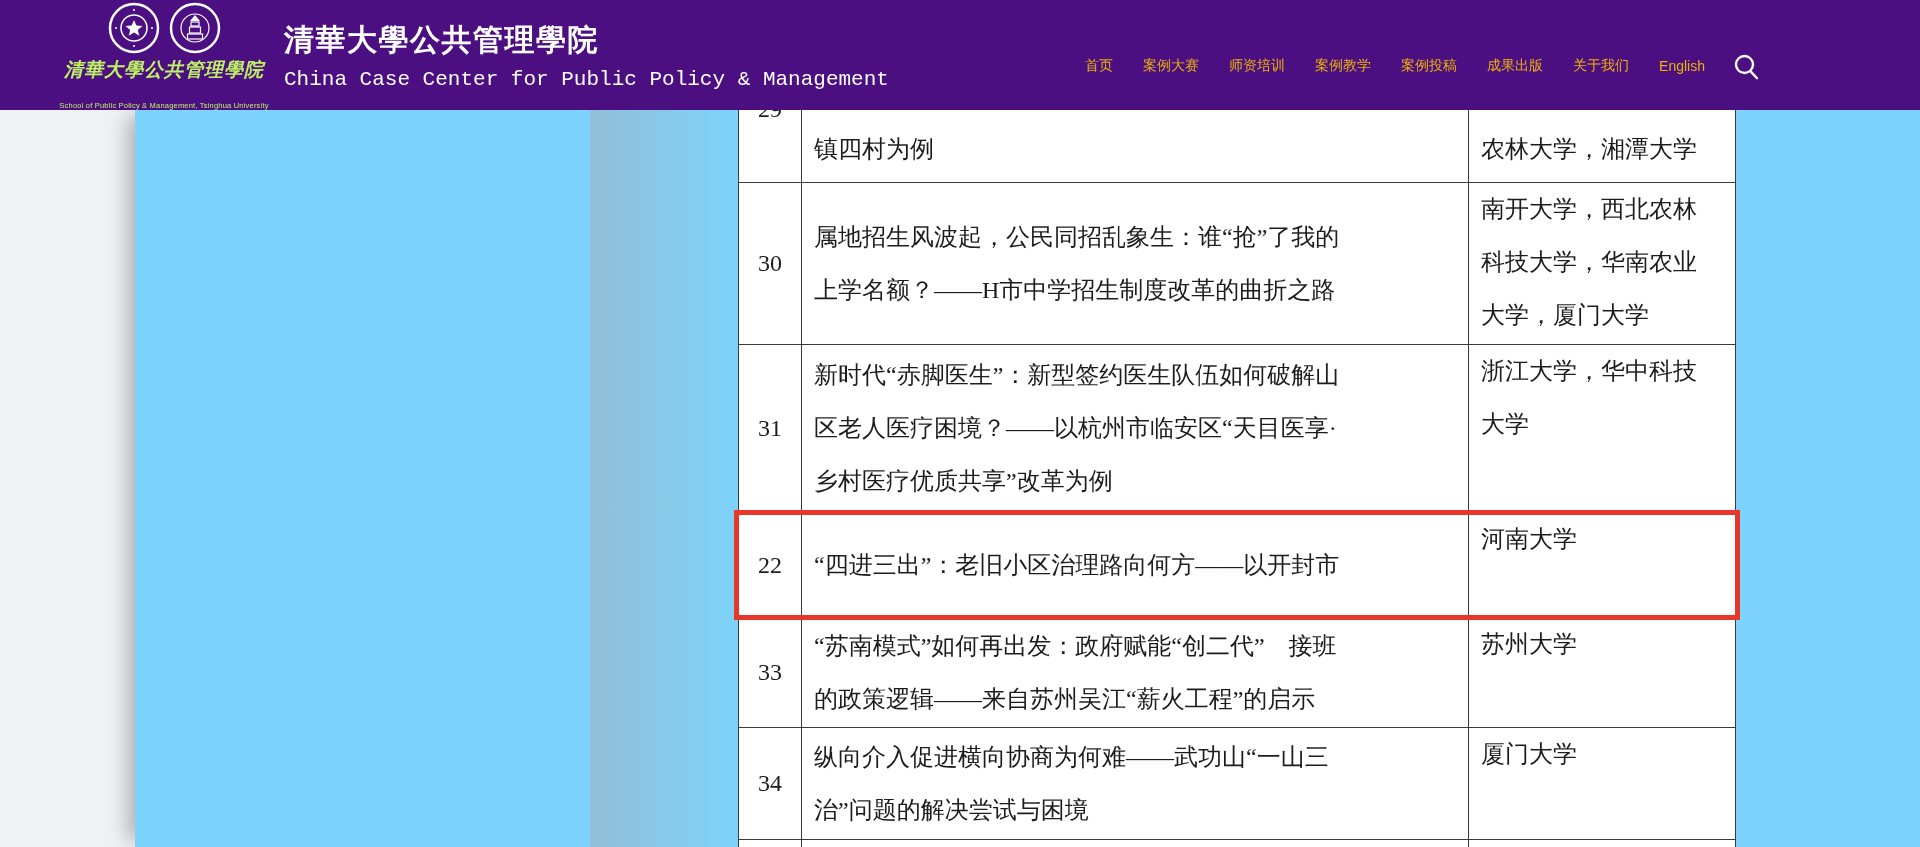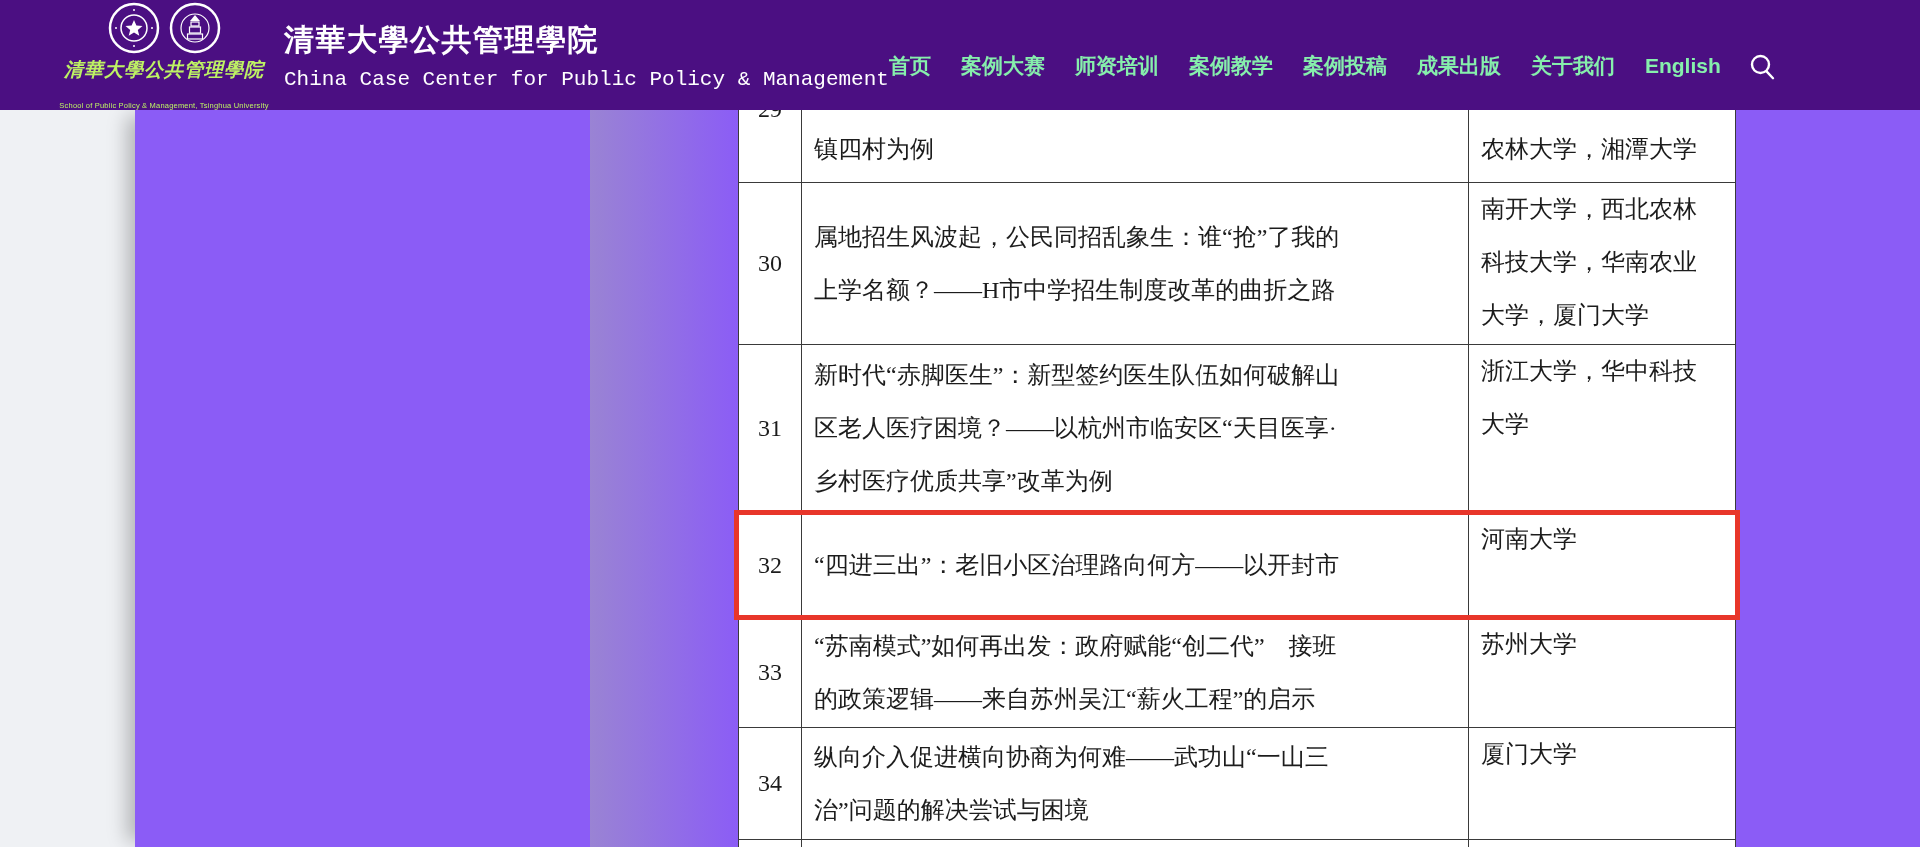--- a/index.html
+++ b/index.html
@@ -19,27 +19,27 @@
     font-size:19px; letter-spacing:1px; text-align:center; margin-top:3px; white-space:nowrap;
   }
   .school-en { font-size:7.5px; text-align:center; letter-spacing:.2px; margin-top:18px; white-space:nowrap; }
 
   .title-block { margin-left:14px; flex-shrink:0; }
   .site-title { color:#fff; font-weight:700; font-size:30px; letter-spacing:1.5px; white-space:nowrap; }
   .site-subtitle { color:#fff; font-family:Liberation Mono, monospace; font-size:21px; margin-top:7px; white-space:nowrap; }
 
   .nav { margin-left:auto; margin-right:160px; margin-top:22px; display:flex; align-items:center; }
   .nav-items { display:flex; align-items:center; gap:30px; }
-  .nav-item { color:#86efac; font-size:21px; font-weight:700; white-space:nowrap; cursor:pointer; }
+  .nav-item { color:#eab308; font-size:14px; font-weight:400; white-space:nowrap; cursor:pointer; }
   .search-btn { margin-left:28px; display:flex; cursor:pointer; }
 
   
   .content {
     position:absolute; top:110px; bottom:0; left:135px; right:0;
-    background:#8b5cf6; box-shadow:-14px 0 18px -6px rgba(0,0,0,.25);
+    background:#7dd3fc; box-shadow:-14px 0 18px -6px rgba(0,0,0,.25);
   }
   .doc-shadow {
     position:absolute; left:455px; top:0; bottom:0; width:150px;
     background:linear-gradient(to right, rgba(168,170,178,.5), rgba(255,255,255,0));
   }
 
   
   .case-table {
     position:relative; margin:-42px 0 0 603px; width:998px; background:#fff;
     border-left:1px solid #3a3a3a; border-right:1px solid #3a3a3a;
@@ -159,21 +159,21 @@
           <div class="line">区老人医疗困境？——以杭州市临安区“天目医享·</div>
           <div class="line">乡村医疗优质共享”改革为例</div>
         </div>
         <div class="cell orgs">
           <div class="line">浙江大学，华中科技</div>
           <div class="line">大学</div>
         </div>
       </div>
       <div class="trow highlighted" style="height: 105px;">
         <div class="cell num">
-          <span>32</span>
+          <span>22</span>
         </div>
         <div class="cell title">
           <div class="line">“四进三出”：老旧小区治理路向何方——以开封市</div>
         </div>
         <div class="cell orgs">
           <div class="line">河南大学</div>
         </div>
         <div class="red-box"></div>
       </div>
       <div class="trow" style="height: 110px;">

